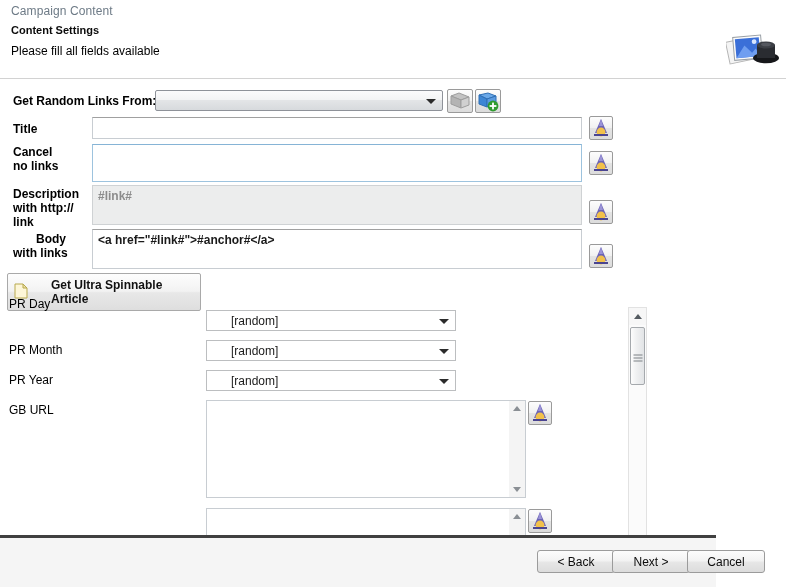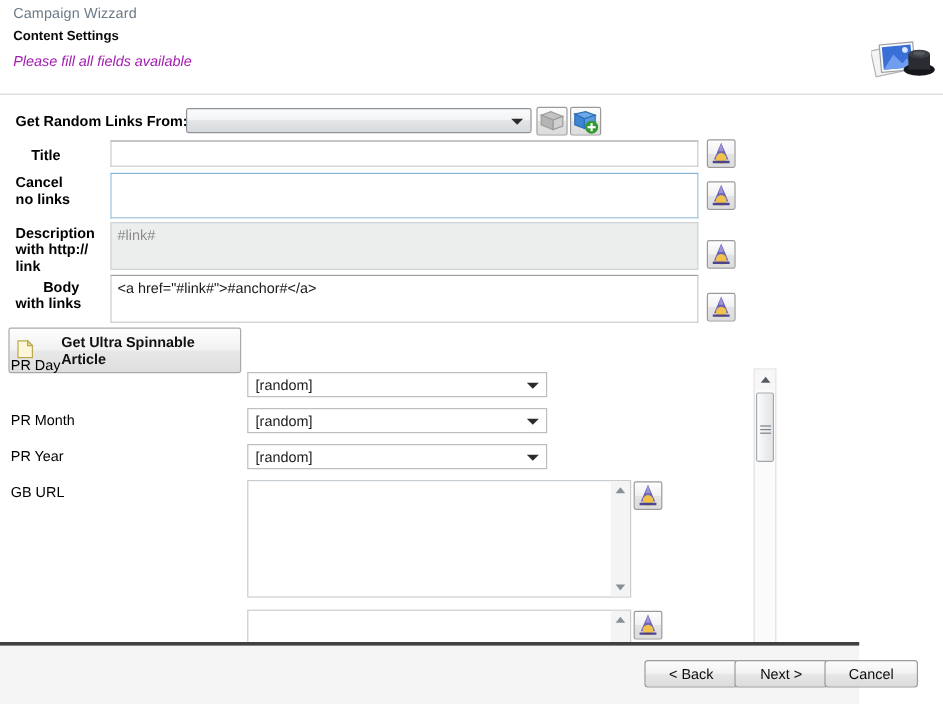--- a/index.html
+++ b/index.html
@@ -26,21 +26,21 @@
   .wizard-name {
     position: absolute; left: 11px; top: 4px;
     font-size: 12px; color: #6d7a86; letter-spacing: .1px;
   }
   .header-title {
     position: absolute; left: 11px; top: 24px;
     font-size: 11px; font-weight: bold; color: #0b0b0b;
   }
   .header-sub {
     position: absolute; left: 11px; top: 44px;
-    font-size: 12px; color: #a21caf; font-style: italic;
+    font-size: 12px; color: #000000;
   }
   .header-sep {
     position: absolute; left: 0; top: 78px; width: 786px; height: 1px;
     background: #d2d2d2;
   }
   .header-icon {
     position: absolute; left: 726px; top: 28px;
     width: 58px; height: 46px;
   }
 
@@ -61,40 +61,41 @@
     position: absolute;
     background: #ffffff;
     border: 1px solid #c8cdd2;
     border-top-color: #a0a0a0;
     box-sizing: border-box;
     font-family: "Liberation Sans", sans-serif;
     font-size: 12px;
     color: #1a1a1a;
     padding: 3px 5px;
     overflow: hidden;
+    font-weight: bold;
   }
   .textbox.focusbox {
     border: 1px solid #9dc3de;
     border-top-color: #86b4d6;
   }
   .textbox.disabled {
     background: #eceded;
     border: 1px solid #cfd2d4;
     color: #8c8c8c;
   }
 
   
   .combo {
     position: absolute;
     box-sizing: border-box;
     border: 1px solid #8e9299;
     border-radius: 2px;
     background: linear-gradient(to bottom, #fbfbfc 0%, #f3f4f5 45%, #e3e5e7 50%, #d7dadd 100%);
     font-size: 12px; color: #1a1a1a;
-    padding: 2px 18px 2px 6px;
+    padding: 2px 18px 2px 24px;
     line-height: 16px;
     overflow: hidden;
     white-space: nowrap;
   }
   .combo.plain {
     border: 1px solid #bcbec0;
     background: #ffffff;
     border-radius: 0;
   }
   .combo .arrow {
@@ -209,21 +210,21 @@
     border-right: 4px solid transparent;
     border-top: 5px solid #8a8f94;
   }
 </style>
 </head>
 <body>
 
 <div id="app">
 
   <div class="header">
-    <div class="wizard-name">Campaign Wizzard</div>
+    <div class="wizard-name">Campaign Content</div>
     <div class="header-title">Content Settings</div>
     <div class="header-sub">Please fill all fields available</div>
 
     <div class="header-icon">
       <svg width="58" height="46" viewBox="0 0 58 46">
         <g transform="rotate(-12 22 24)">
           <rect x="2" y="10" width="26" height="22" fill="#f4f4f4" stroke="#b4b4b4" stroke-width="1"></rect>
         </g>
         <g transform="rotate(-5 24 24)">
           <rect x="8" y="8" width="28" height="23" fill="#fbfbfb" stroke="#9aa0a6" stroke-width="1"></rect>
@@ -262,21 +263,21 @@
         <path d="M3 5 L3 14 L11 17 L11 9 Z" fill="#3d86d4" stroke="#2f6fb5" stroke-width="1"></path>
         <path d="M11 9 L20 6 L20 14 L11 17 Z" fill="#5a9ae0" stroke="#2f6fb5" stroke-width="1"></path>
         <g>
           <circle cx="17" cy="16" r="5.4" fill="#2f9b2f"></circle>
           <rect x="16.1" y="12.6" width="1.8" height="6.8" fill="#ffffff"></rect>
           <rect x="13.6" y="15.1" width="6.8" height="1.8" fill="#ffffff"></rect>
         </g>
       </svg>
     </div>
 
-    <div class="lbl bold" style="left:26px; top:43px;">Title</div>
+    <div class="lbl bold" style="left:13px; top:43px;">Title</div>
     <div class="textbox" style="left:92px; top:38px; width:490px; height:22px;">
       <span></span>
     </div>
     <div class="iconbtn" style="left:589px; top:37px; width:24px; height:24px;">
       <svg width="22" height="22" viewBox="0 0 22 22">
         <polygon points="11,2 17,16 5,16" fill="#6c63b5"></polygon>
         <polygon points="11,2 13,9 9,9" fill="#9a93d6"></polygon>
         <circle cx="11" cy="15" r="4.4" fill="#f2c14a"></circle>
         <polygon points="4,19 18,19 18,17 4,17" fill="#4b4590"></polygon>
       </svg>

